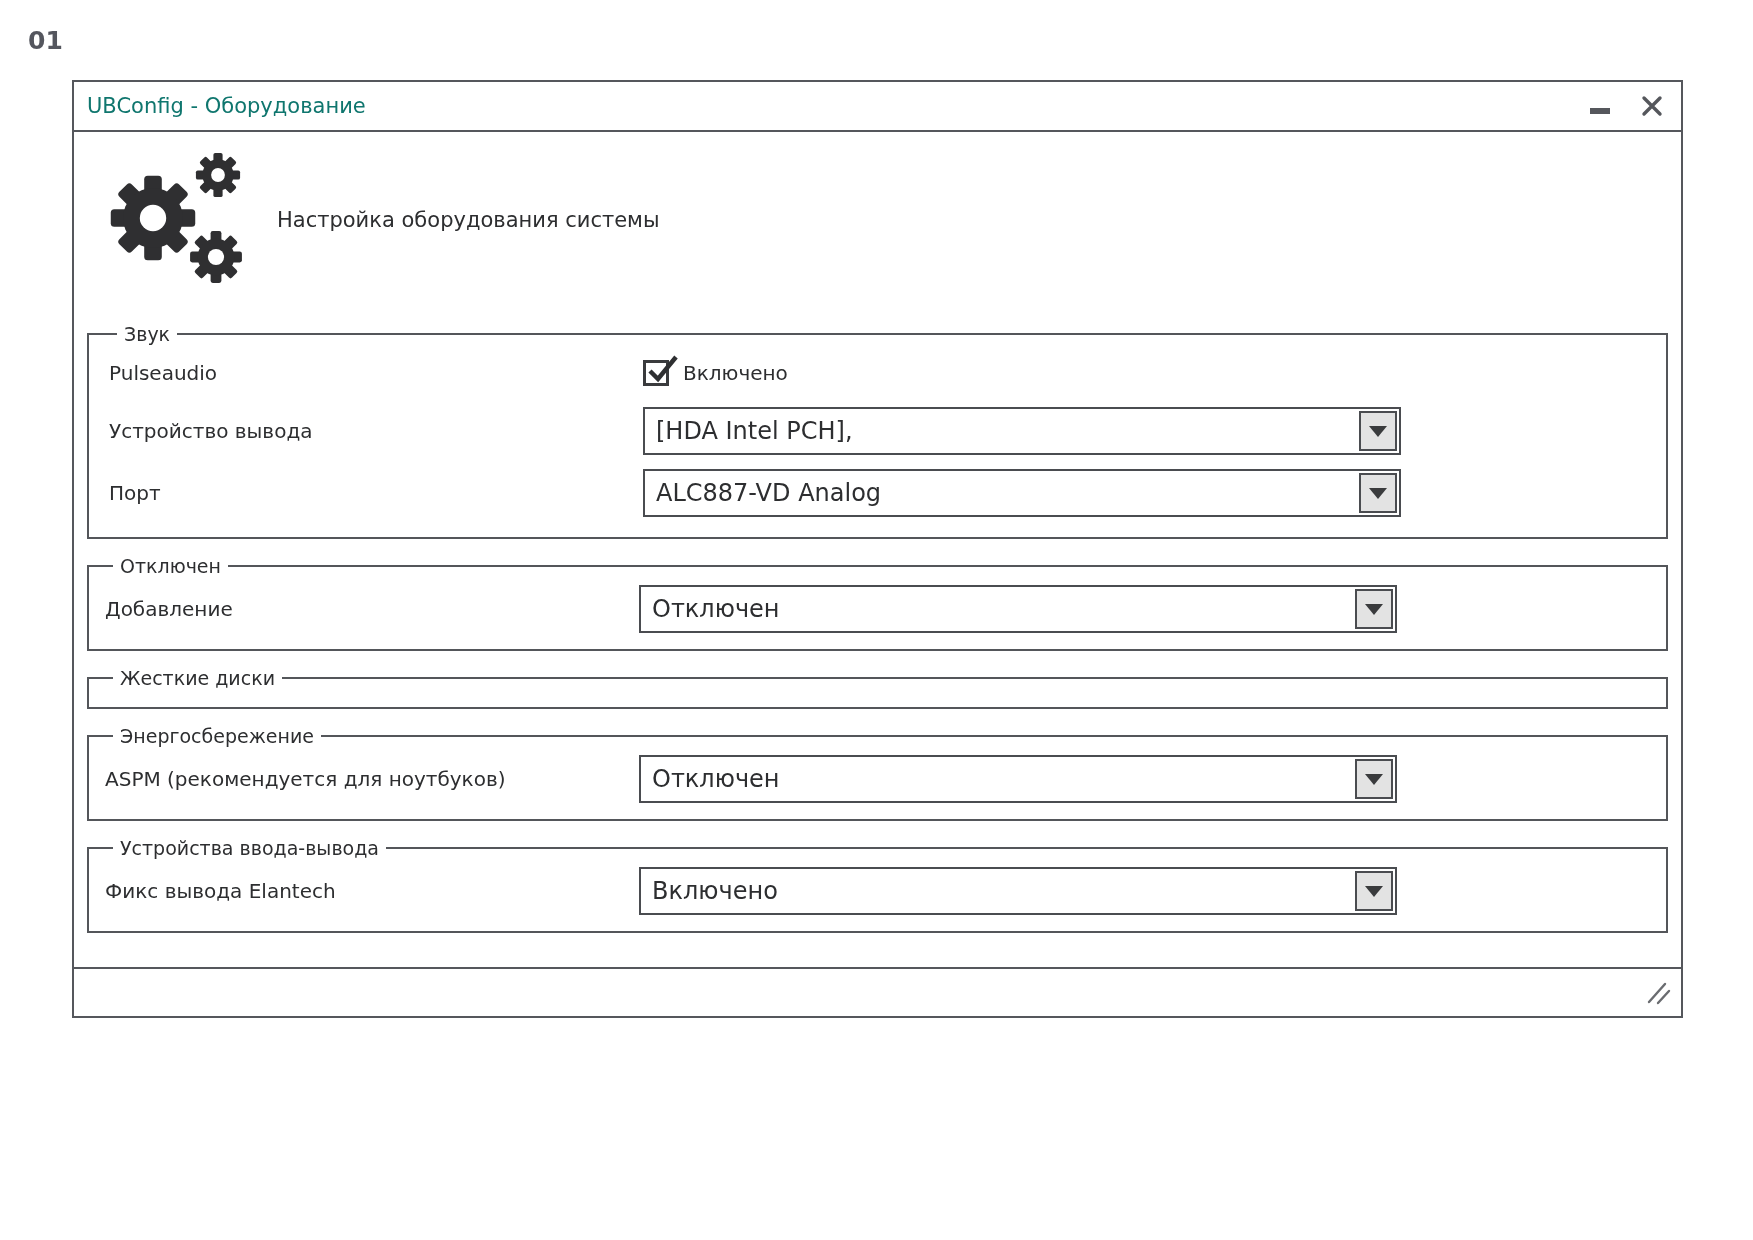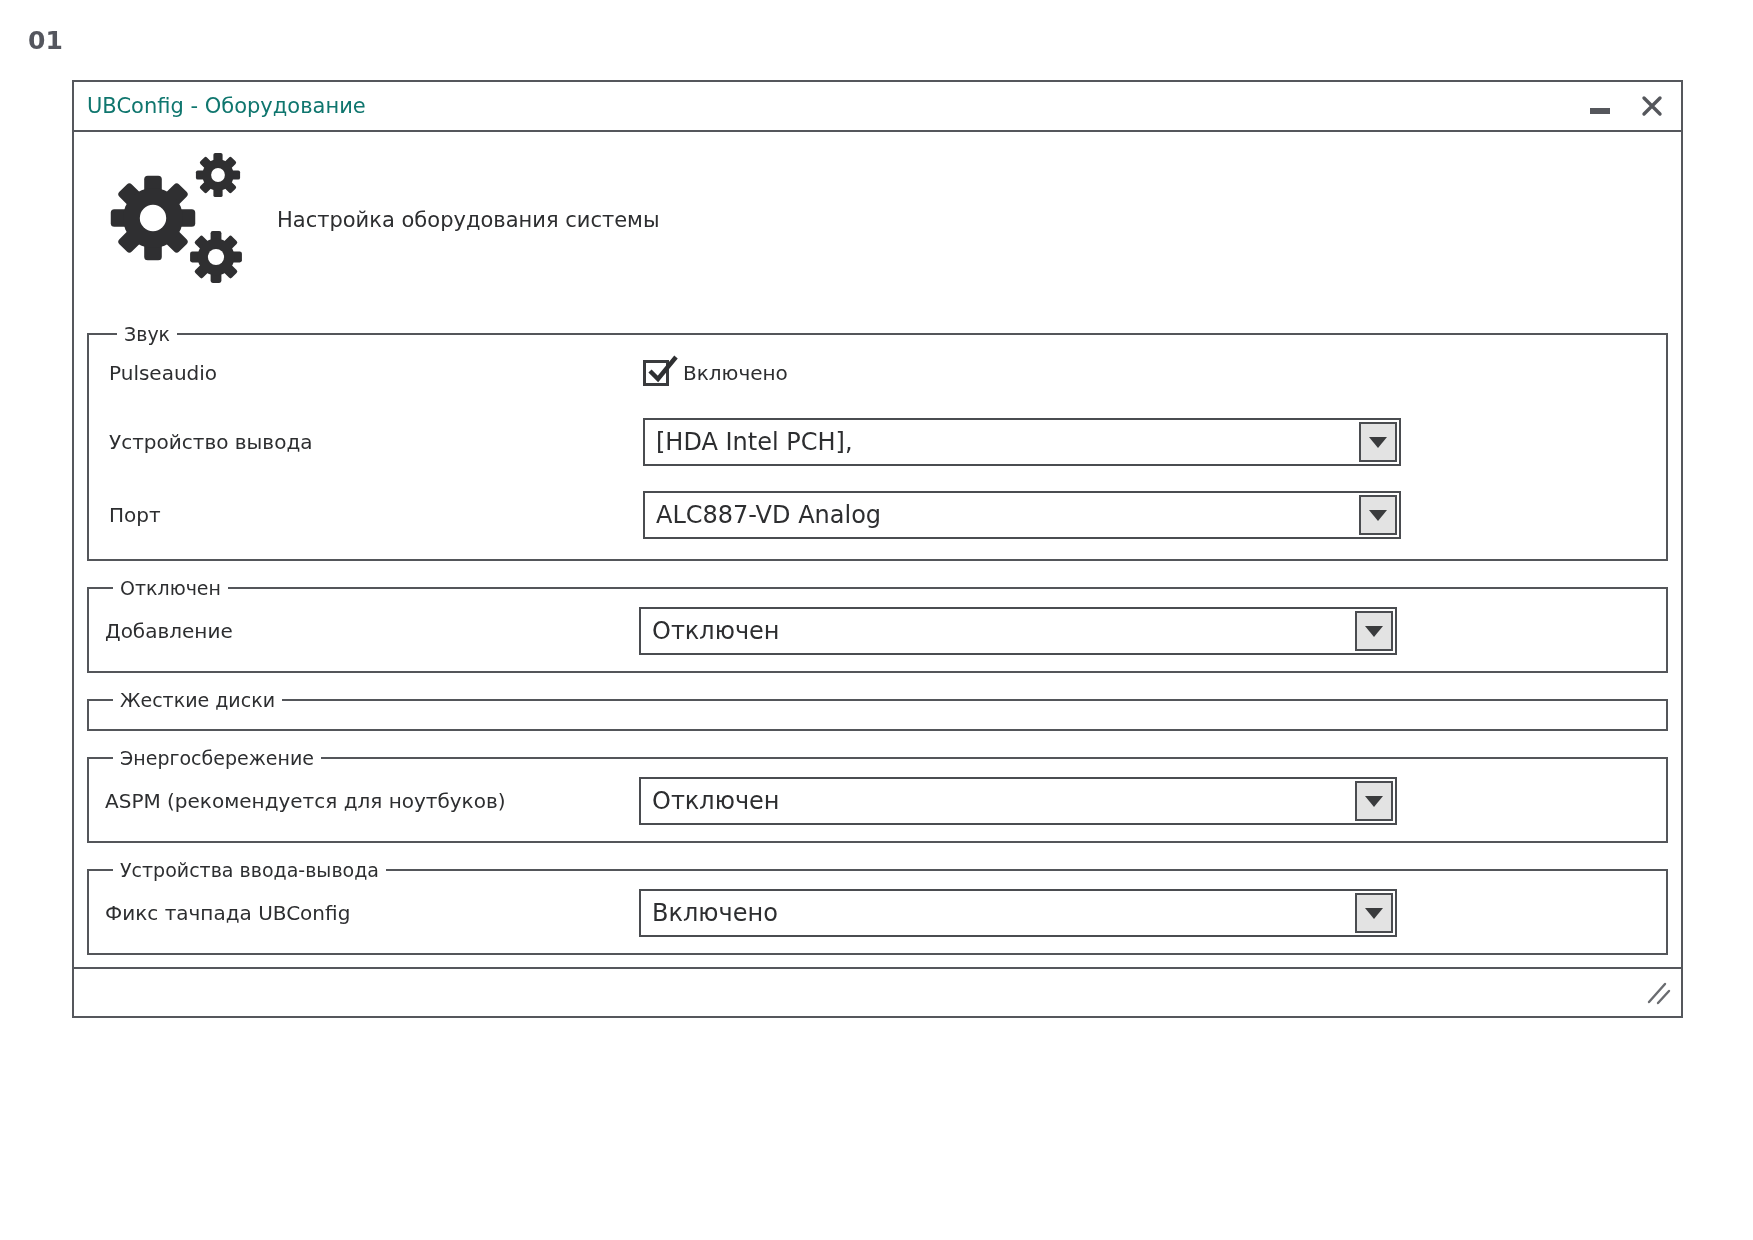--- a/index.html
+++ b/index.html
@@ -96,21 +96,21 @@
     font-size: 19px;
     padding: 0 7px;
     margin-left: 8px;
   }
   .row {
     display: flex;
     align-items: center;
     margin-top: 6px;
     gap: 38px;
   }
-  .row + .row { margin-top: 25px; }
+  .row + .row { margin-top: 14px; }
   .row .field-label {
     flex: 0 0 496px;
     font-size: 20px;
     white-space: nowrap;
   }
   
   .dropdown {
     position: relative;
     width: 758px;
     height: 48px;
@@ -301,21 +301,21 @@
             <span class="dd-btn">
               <span class="dd-arrow"></span>
             </span>
           </div>
         </div>
       </fieldset>
 
       <fieldset class="group">
         <legend class="group-legend">Устройства ввода-вывода</legend>
         <div class="row">
-          <div class="field-label">Фикс тачпада UBConfig</div>
+          <div class="field-label">Фикс вывода Elantech</div>
           <div class="dropdown">
             <span class="dd-value">Включено</span>
             <span class="dd-btn">
               <span class="dd-arrow"></span>
             </span>
           </div>
         </div>
       </fieldset>
 
     </div>

